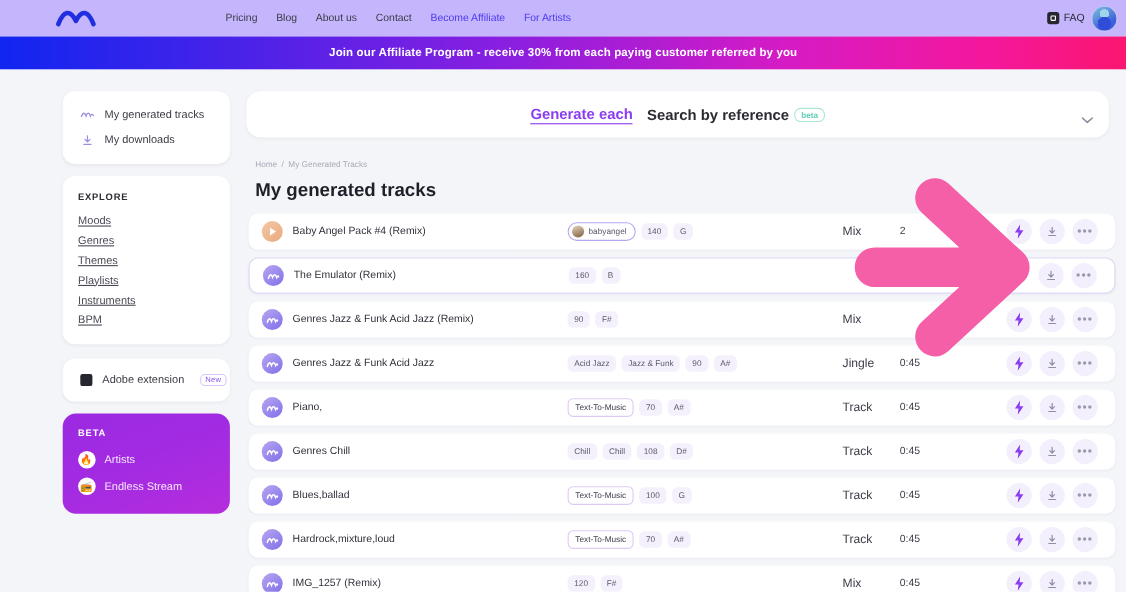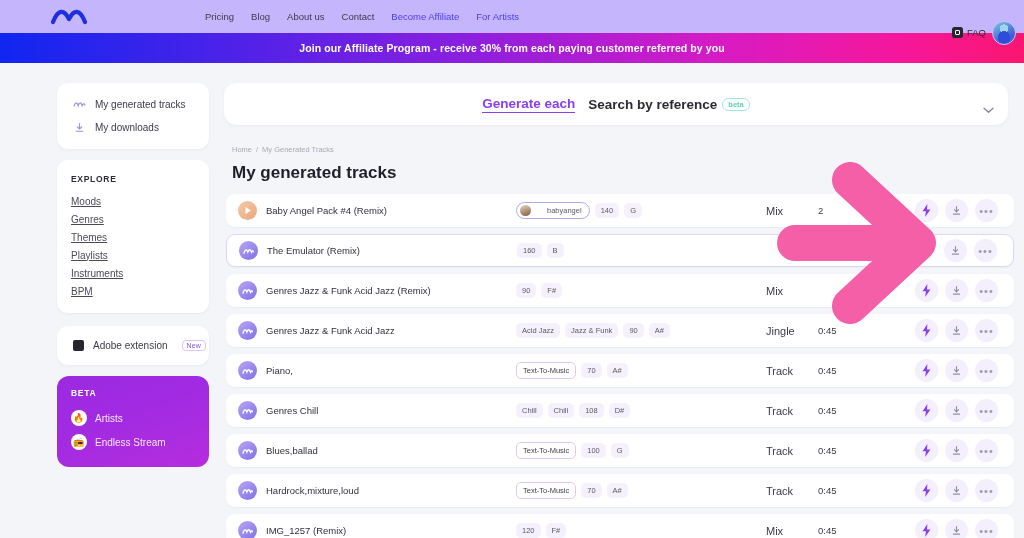--- a/index.html
+++ b/index.html
@@ -13,21 +13,21 @@
 
   
   .topbar {
     height:33px; background:#c4b5fd; display:flex; align-items:center;
     position:relative;
   }
   .logo { margin-left:50px; width:62px; height:24px; display:flex; align-items:center; }
   .nav { display:flex; align-items:center; gap:17px; margin-left:93px; }
   .nav-item { font-size:9.5px; color:#3c3c46; cursor:pointer; white-space:nowrap; }
   .nav-item.accent { color:#4b3df0; }
-  .topright { position:absolute; right:8px; top:16px; height:33px; display:flex; align-items:center; gap:6px; }
+  .topright { position:absolute; right:8px; top:0; height:33px; display:flex; align-items:center; gap:6px; }
   .faq { display:flex; align-items:center; gap:4px; font-size:9.5px; color:#2b2b33; cursor:pointer; }
   .faq-icon {
     width:11px; height:11px; border-radius:2.5px; background:#26262e;
     display:flex; align-items:center; justify-content:center;
   }
   .faq-icon i { display:block; width:5px; height:5px; border:1.2px solid #fff; border-radius:1px; }
   .avatar {
     width:24px; height:24px; border-radius:50%;
     background:
       radial-gradient(circle at 50% 70%, #2f4dd8 0%, #2f4dd8 32%, transparent 33%),
@@ -124,21 +124,21 @@
   .track-name { font-size:9.5px; color:#30303a; margin-left:9px; width:250px; white-space:nowrap; overflow:hidden; }
 
   .chips { display:flex; align-items:center; gap:5px; width:250px; }
   .chip {
     background:#f5f1fc; color:#5a5a68; font-size:7.5px; border-radius:5px;
     padding:3px 6px; white-space:nowrap;
   }
   .chip.outline { background:#fff; border:1px solid #e0c9f4; color:#40404c; }
   .chip.avatarchip {
     background:#fff; border:1px solid #b7a6ee; border-radius:9px;
-    display:flex; align-items:center; gap:16px; padding:2px 7px 2px 3px;
+    display:flex; align-items:center; gap:4px; padding:2px 7px 2px 3px;
   }
   .chip-av {
     width:11px; height:11px; border-radius:50%;
     background:linear-gradient(160deg,#e8d6bf,#7d5c3c);
   }
 
   .type { font-size:11px; color:#3b3b46; width:52px; text-align:left; }
   .dur { font-size:9.5px; color:#3b3b46; width:46px; text-align:left; }
 
   .actions { display:flex; align-items:center; gap:7px; margin-left:auto; }

